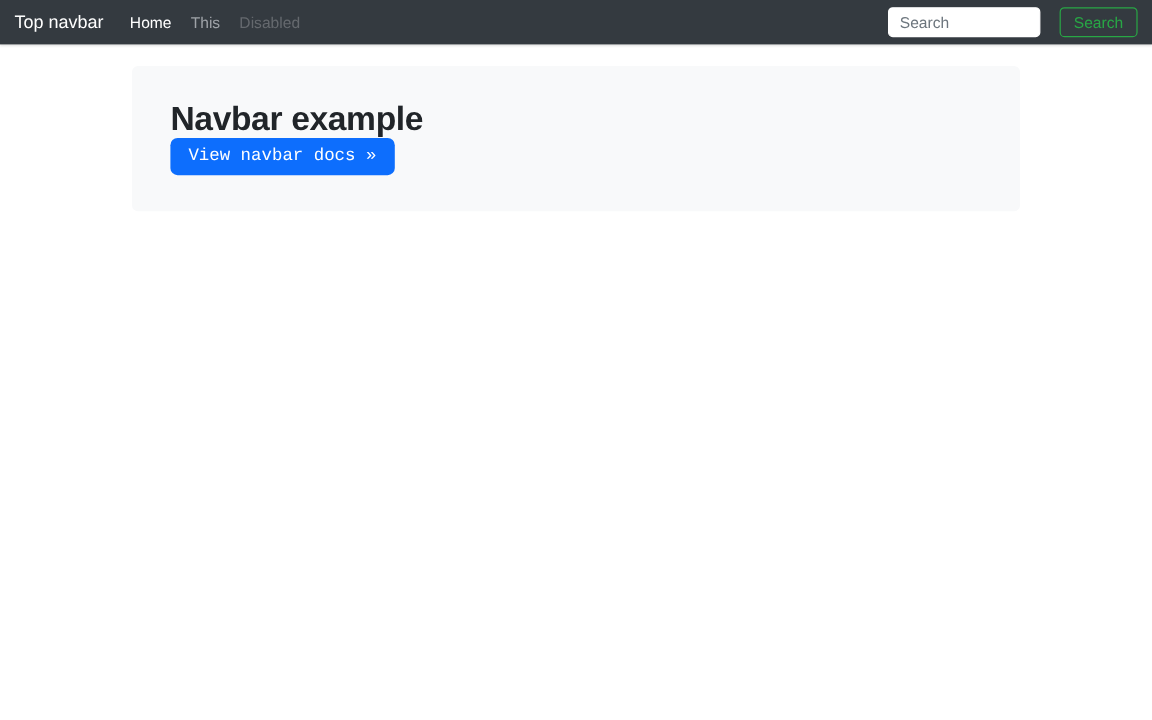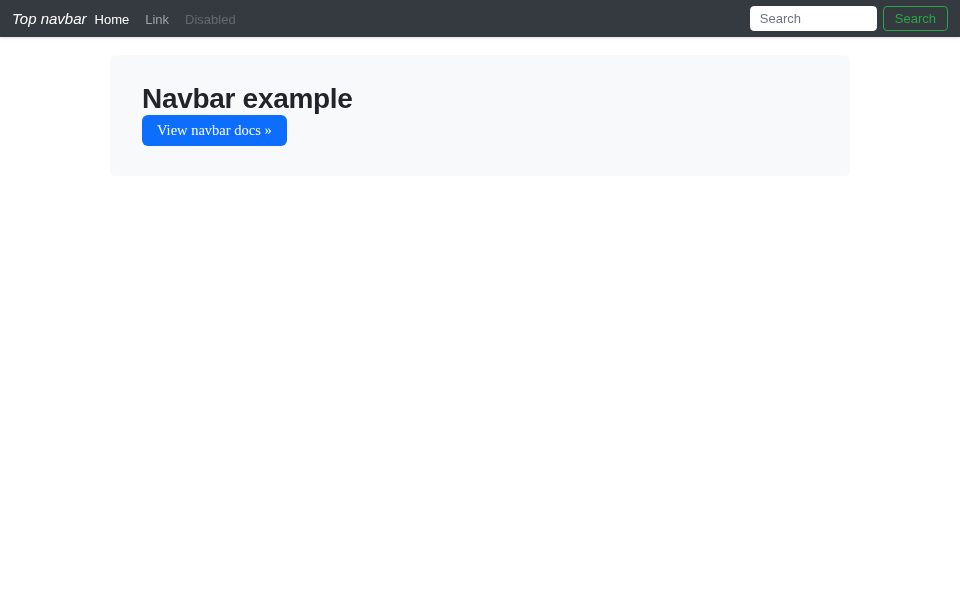--- a/index.html
+++ b/index.html
@@ -28,43 +28,43 @@
     background: var(--navbar-bg);
     display: flex;
     align-items: center;
     padding: 0 12px;
     box-shadow: 0 1px 2px rgba(0,0,0,0.12);
   }
   .brand {
     color: var(--navlink-active);
     font-size: 15px;
     text-decoration: none;
+    margin-right: 14px;
     white-space: nowrap;
-    font-style: italic;
   }
   .nav-links {
     display: flex;
     align-items: flex-end;
     list-style: none;
   }
   .nav-link {
     font-size: 13px;
     padding: 0 8px;
     text-decoration: none;
     white-space: nowrap;
   }
   .nav-link.active   { color: var(--navlink-active); }
   .nav-link.default  { color: var(--navlink-default); }
   .nav-link.disabled { color: var(--navlink-disabled); cursor: default; }
 
   .search-form {
     margin-left: auto;
     display: flex;
     align-items: center;
-    gap: 6px;
+    gap: 16px;
   }
   .search-input {
     width: 127px;
     height: 25px;
     border: 1px solid #ffffff;
     border-radius: 4px;
     background: #ffffff;
     padding: 0 9px;
     font-size: 13px;
     font-family: "Liberation Sans", sans-serif;
@@ -108,40 +108,40 @@
     letter-spacing: -0.1px;
     color: var(--text-dark);
     margin-bottom: 14px;
     max-width: 676px;
   }
   .cta-btn {
     display: inline-block;
     background: var(--primary-blue);
     color: #ffffff;
     font-size: 14.5px;
-    font-family: Liberation Serif, serif;
+    font-family: Liberation Mono, monospace;
     line-height: 1;
     padding: 8px 15px 8.5px;
     border: none;
     border-radius: 6px;
     text-decoration: none;
     cursor: pointer;
   }
 </style>
 </head>
 <body>
 
 <nav class="navbar">
   <a href="#" class="brand">Top navbar</a>
   <ul class="nav-links">
     <li>
       <a href="#" class="nav-link active">Home</a>
     </li>
     <li>
-      <a href="#" class="nav-link default">Link</a>
+      <a href="#" class="nav-link default">This</a>
     </li>
     <li>
       <a class="nav-link disabled">Disabled</a>
     </li>
   </ul>
   <form class="search-form">
     <input type="text" class="search-input" placeholder="Search" style="">
     <button type="submit" class="search-btn">Search</button>
   </form>
 </nav>

